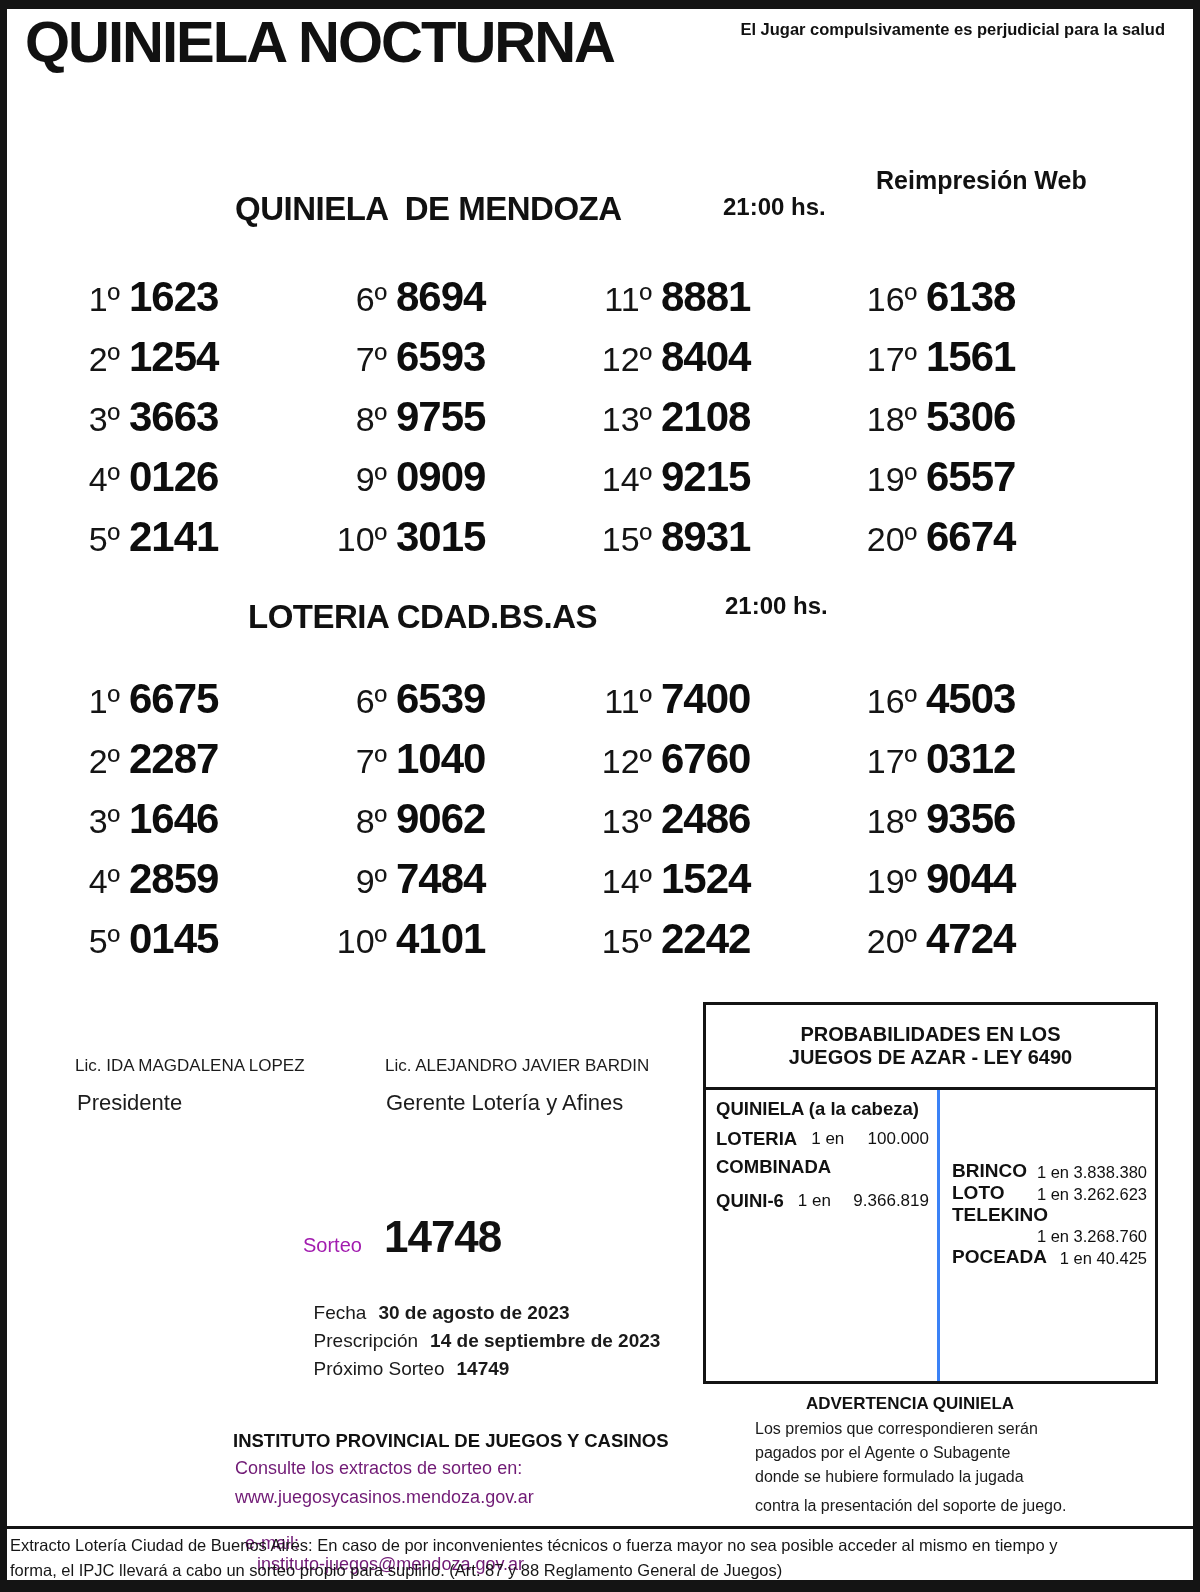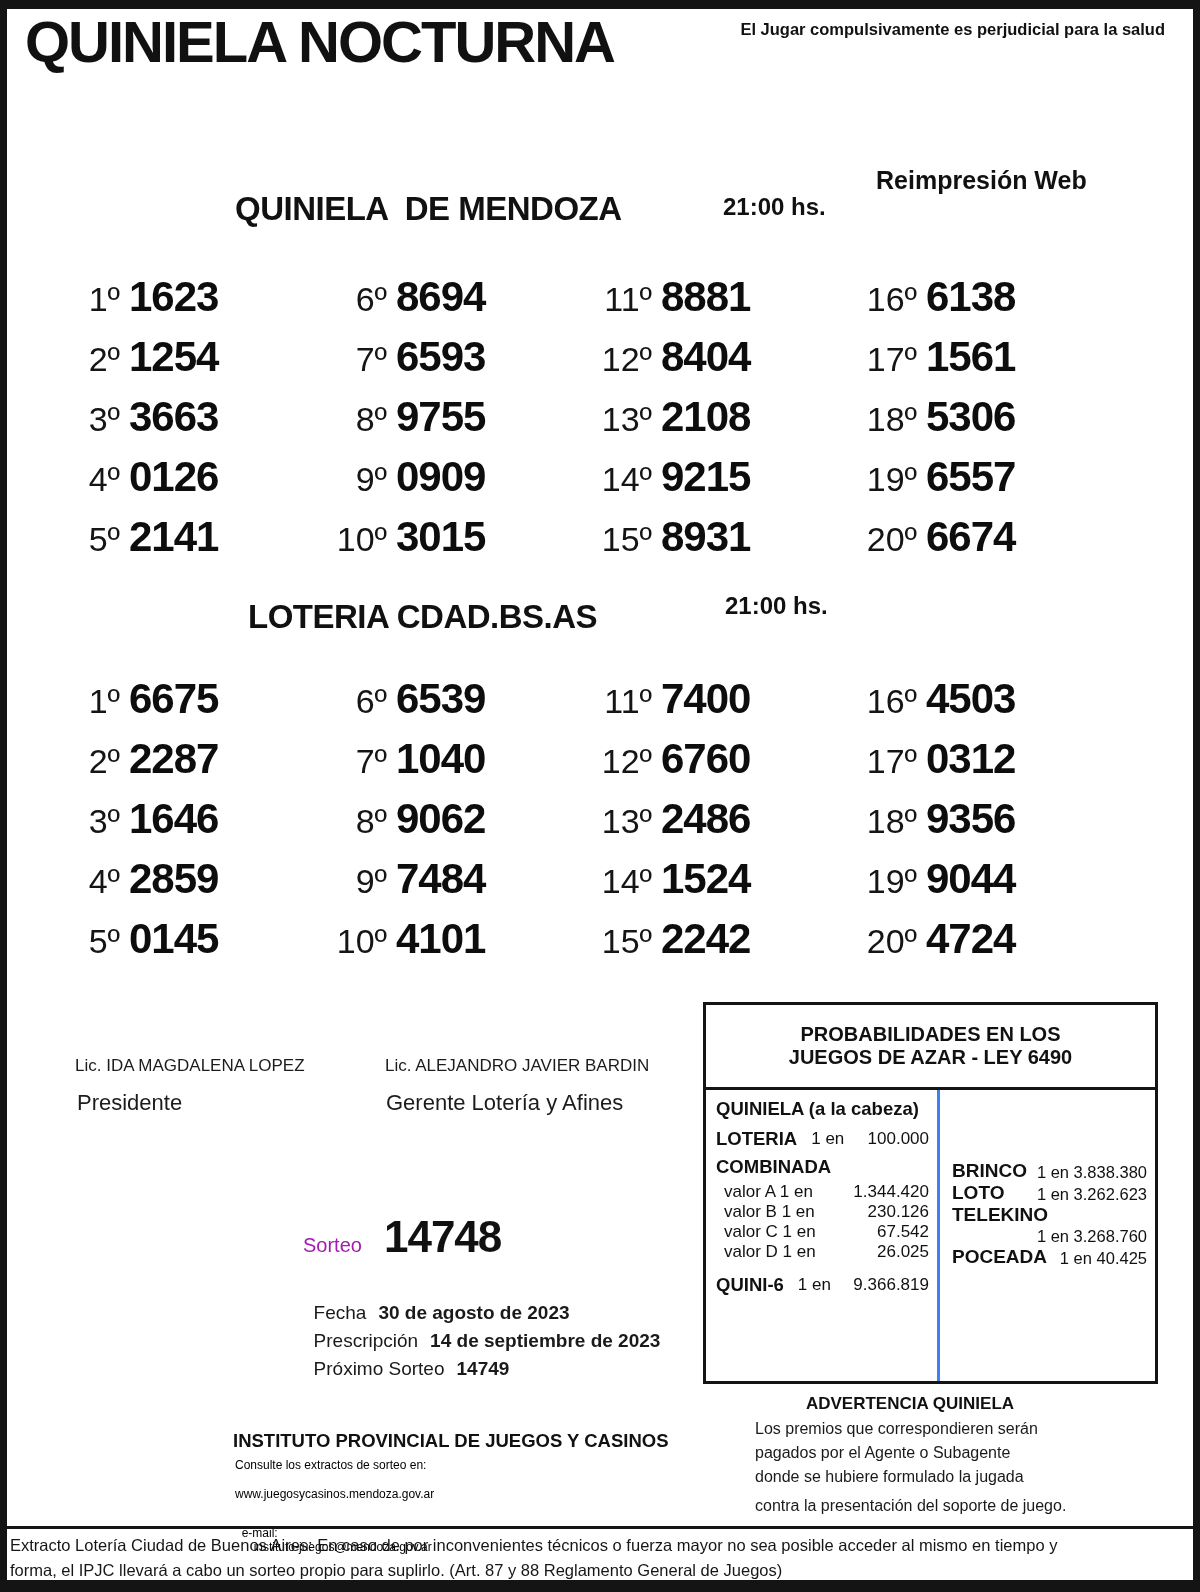--- a/index.html
+++ b/index.html
@@ -78,21 +78,21 @@
     justify-content:space-between;
   }
   .game-name{font-weight:bold;font-size:19px;line-height:22px;}
   .game-odds{font-size:16.5px;line-height:20px;margin-left:auto;text-align:right;}
   .advert-title{
     left:700px;top:1394px;width:420px;text-align:center;
     font-size:17px;font-weight:bold;
   }
   .advert-line{left:755px;font-size:16px;color:#1a1a1a;}
   .inst-name{left:233px;top:1430px;font-size:18.5px;font-weight:bold;}
-  .inst-line{left:235px;font-size:12px;color:#000000;white-space:pre;}
+  .inst-line{left:235px;font-size:18px;color:#701a75;white-space:pre;}
   .footer-divider{
     left:0;top:1526px;width:1200px;height:0;
     border-top:3px solid #141414;
   }
   .footer-line{left:10px;font-size:16.5px;color:#161616;line-height:19px;}
 </style>
 </head>
 <body>
 
 <div class="page-border"></div>
@@ -299,38 +299,20 @@
   </div>
   <div class="prob-cols">
     <div class="prob-left">
       <div class="ph">QUINIELA (a la cabeza)</div>
       <div class="prow loteria-row">
         <span class="ph">LOTERIA</span>
         <span class="mid">1 en</span>
         <span class="pv">100.000</span>
       </div>
       <div class="ph combinada-h">COMBINADA</div>
-      <div class="valores">
-          <div class="prow">
-          <span>valor A 1 en</span>
-          <span class="pv">1.344.420</span>
-        </div>
-          <div class="prow">
-          <span>valor B 1 en</span>
-          <span class="pv">230.126</span>
-        </div>
-          <div class="prow">
-          <span>valor C 1 en</span>
-          <span class="pv">67.542</span>
-        </div>
-          <div class="prow">
-          <span>valor D 1 en</span>
-          <span class="pv">26.025</span>
-        </div>
-        </div>
       <div class="prow quini-row">
         <span class="ph">QUINI-6</span>
         <span class="mid">1 en</span>
         <span class="pv">9.366.819</span>
       </div>
     </div>
     <div class="prob-right">
         <div class="game-row">
         <span class="game-name">BRINCO</span>
         <span class="game-odds">1 en 3.838.380</span>

